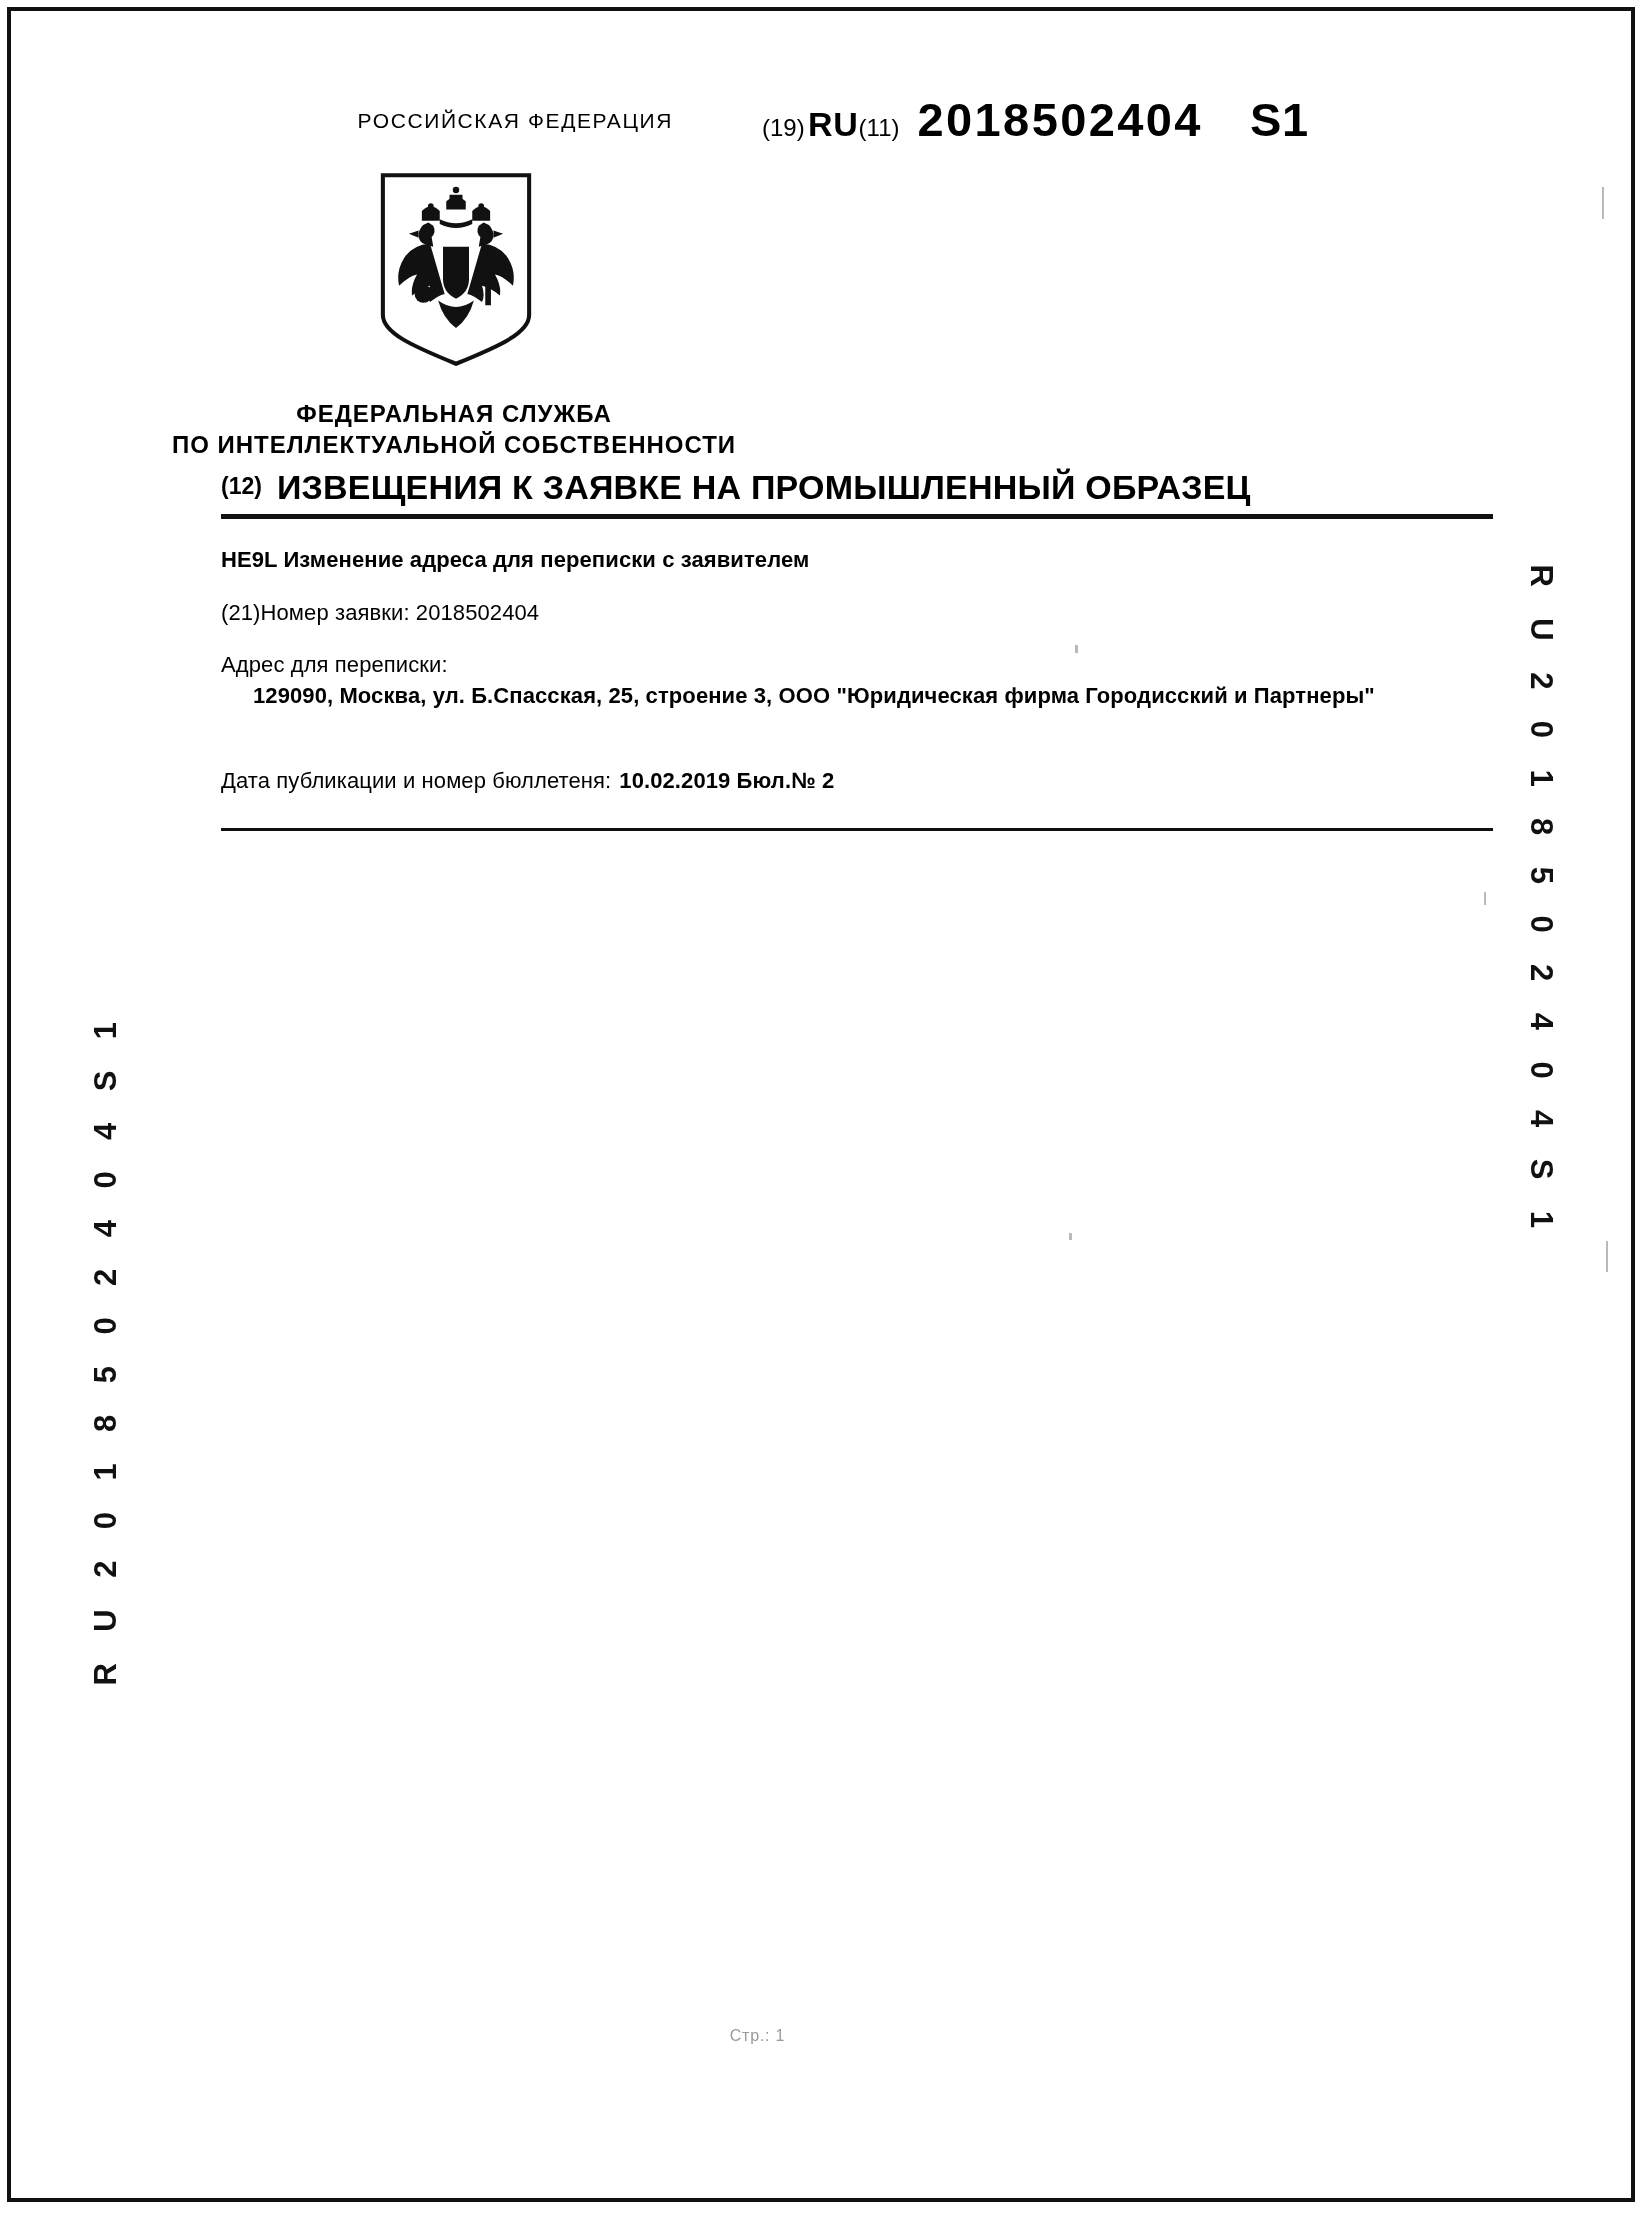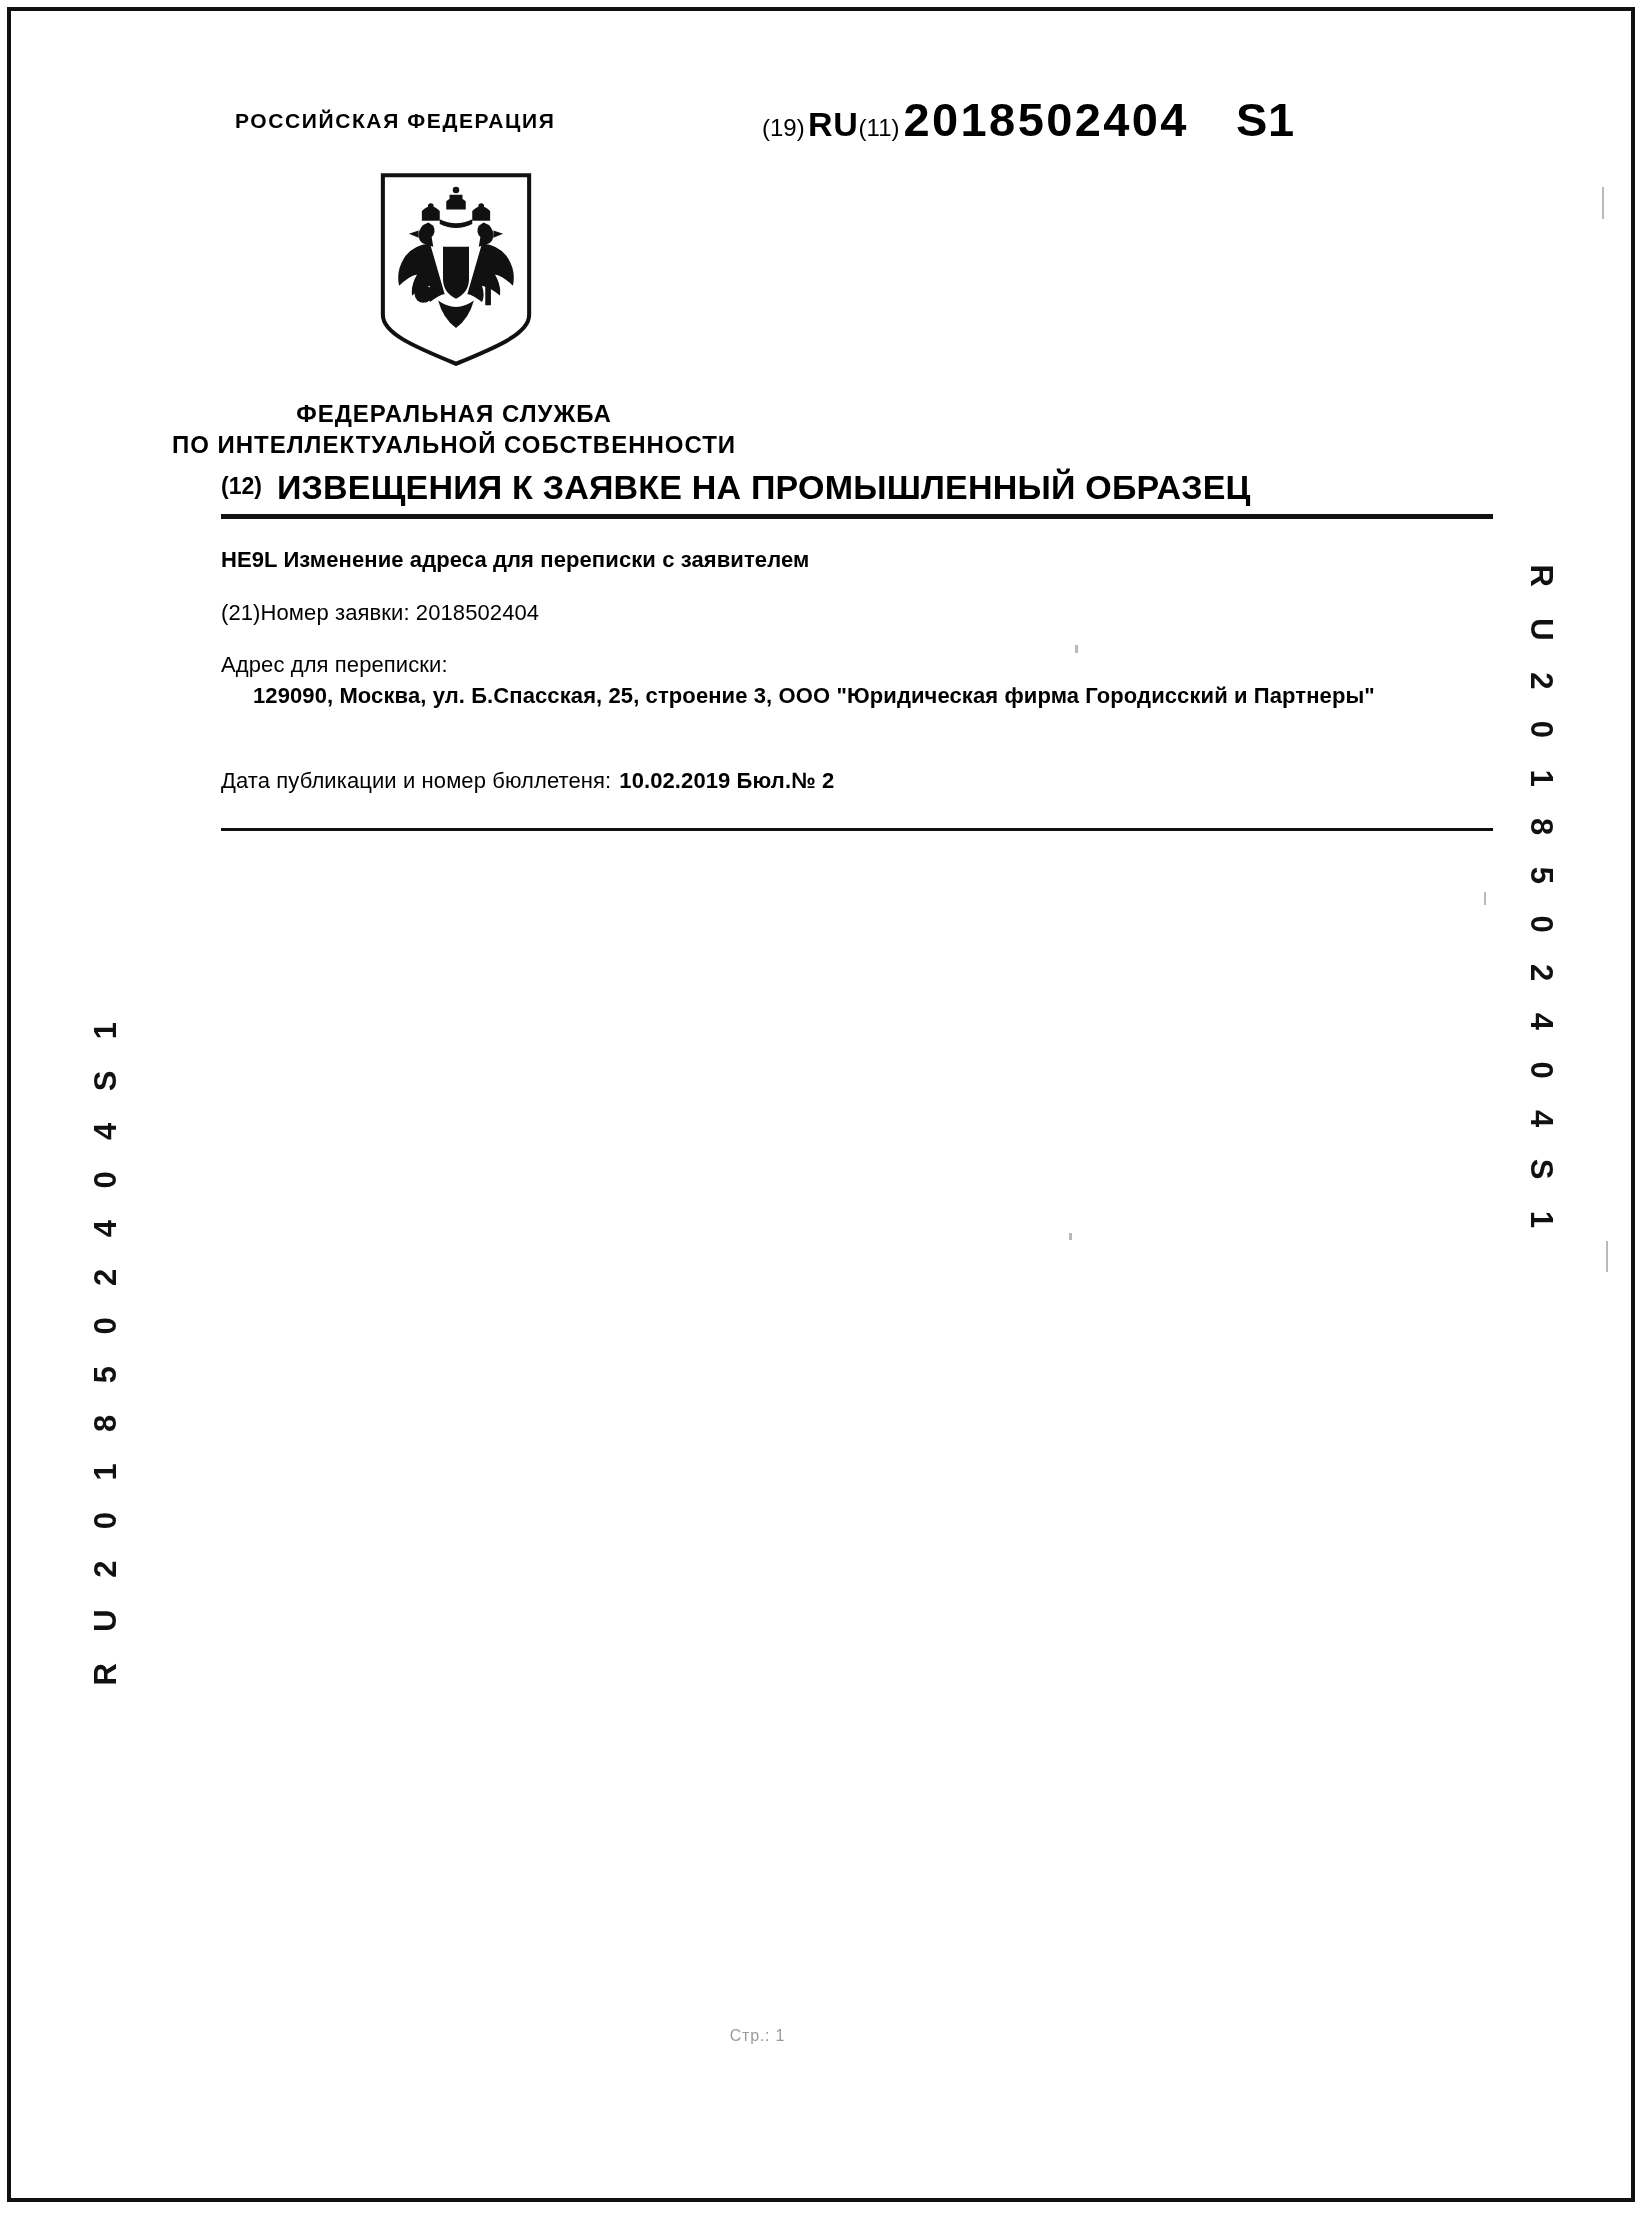--- a/index.html
+++ b/index.html
@@ -32,23 +32,23 @@
     border: 4px solid #111111;
     box-sizing: border-box;
   }
 
   
   .country-line {
     position: absolute;
     left: 235px;
     top: 109px;
     width: 438px;
-    text-align: left;
+    text-align: right;
     font-size: 21px;
-    font-weight: 700;
+    font-weight: 400;
     letter-spacing: 1.6px;
     line-height: 1.1;
   }
 
   .doc-number-line {
     position: absolute;
     left: 762px;
     top: 96px;
     white-space: nowrap;
     line-height: 1;
@@ -66,21 +66,21 @@
   .ru-mark {
     font-size: 34px;
     font-weight: 800;
     letter-spacing: 0.8px;
     margin-left: 3.2px;
   }
   .app-number {
     font-size: 47px;
     font-weight: 800;
     letter-spacing: 2.4px;
-    margin-left: 4px;
+    margin-left: 18px;
   }
   .kind-code {
     font-size: 47px;
     font-weight: 800;
     letter-spacing: 0.8px;
     margin-left: 47px;
   }
 
   
   #emblem {

